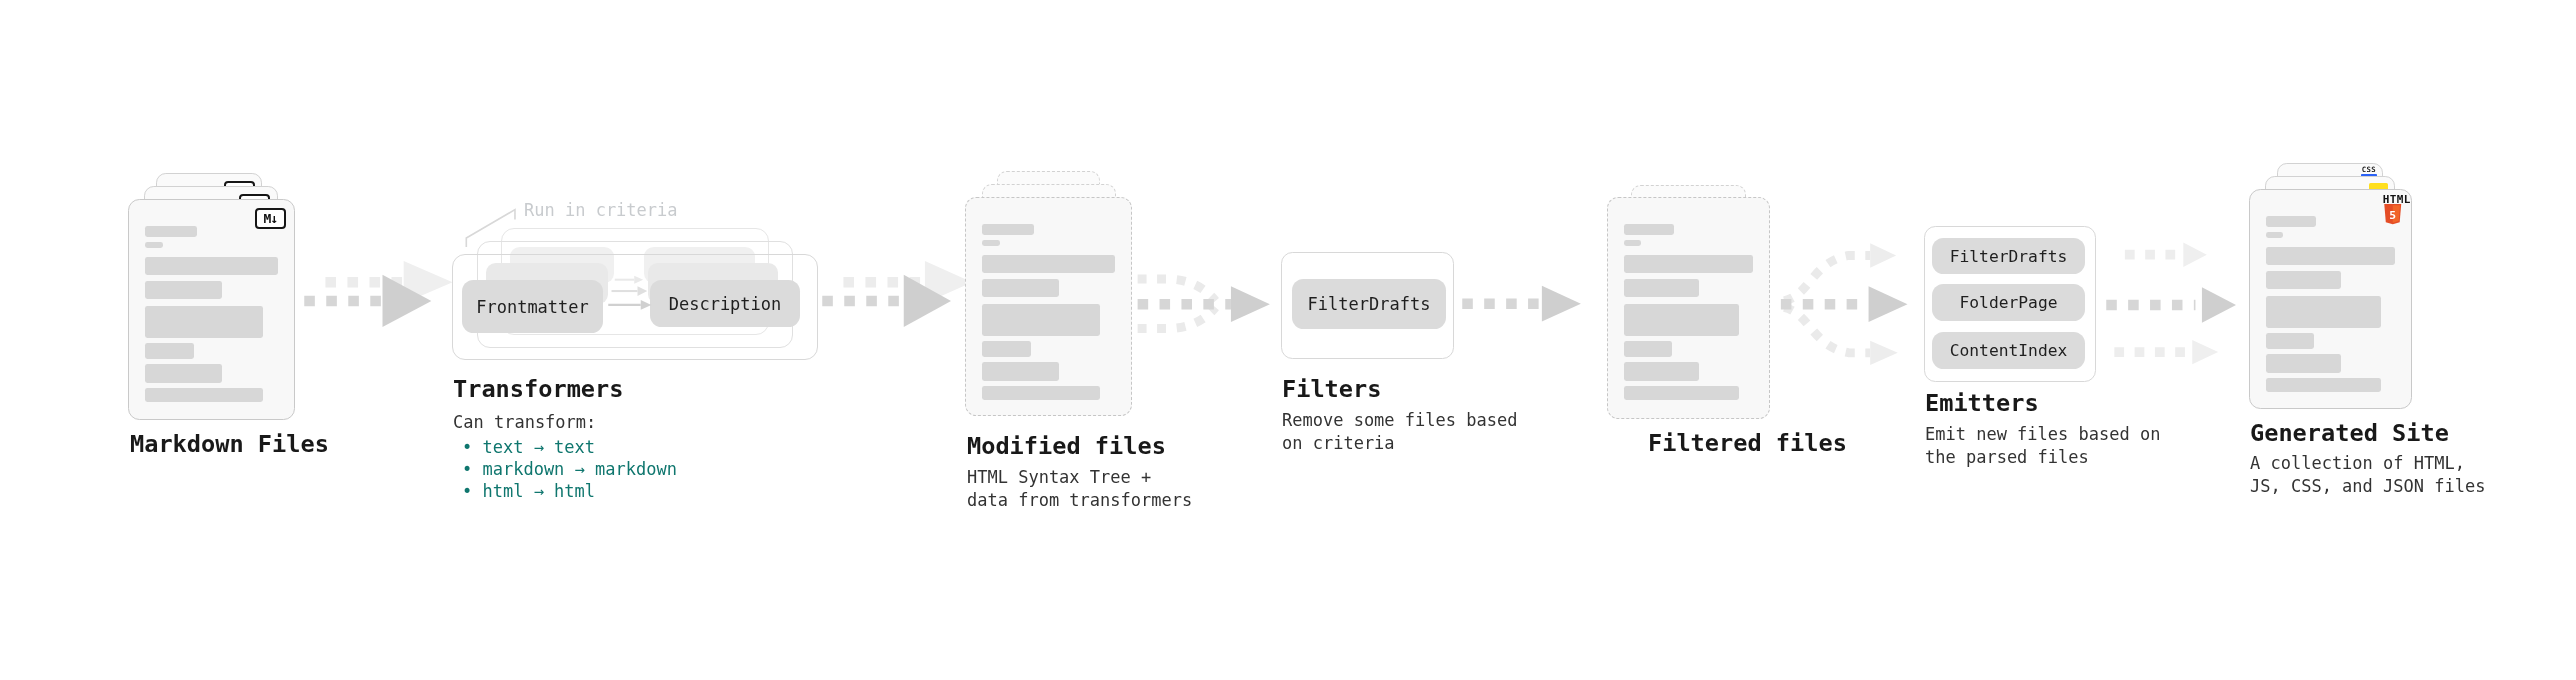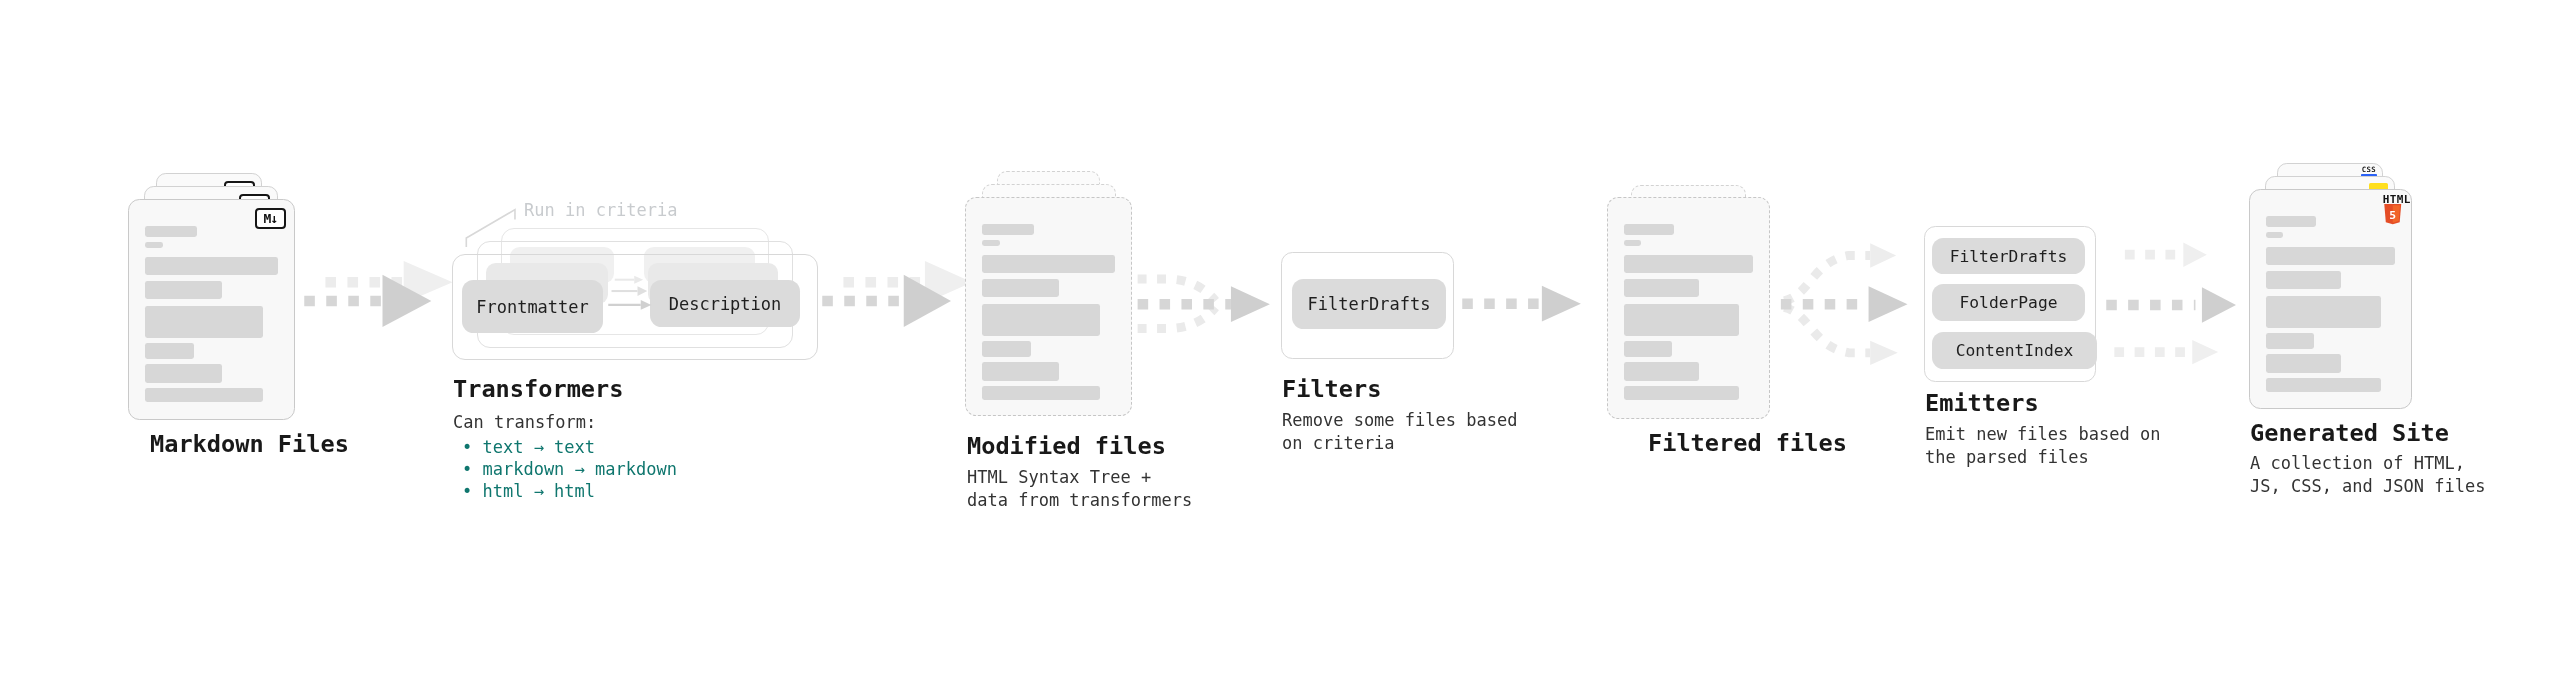--- a/index.html
+++ b/index.html
@@ -72,21 +72,21 @@
           <div class="bar" style="width: 39%; height: 10.6px; margin-bottom: 5.7px;"></div>
           <div class="bar" style="width: 13%; height: 5.7px; margin-bottom: 9px;"></div>
           <div class="bar" style="width: 100%; height: 18px; margin-bottom: 6.5px;"></div>
           <div class="bar" style="width: 58%; height: 18px; margin-bottom: 6.5px;"></div>
           <div class="bar" style="width: 89%; height: 32.5px; margin-bottom: 4.9px;"></div>
           <div class="bar" style="width: 37%; height: 15.4px; margin-bottom: 4.9px;"></div>
           <div class="bar" style="width: 58%; height: 19.5px; margin-bottom: 4.9px;"></div>
           <div class="bar" style="width: 89%; height: 14px; margin-bottom: 0px;"></div>
         </div>
     </div>
-    <div class="title" style="left:130px;top:430px;margin-left:20px;">Markdown Files</div>
+    <div class="title" style="left:130px;top:430px;">Markdown Files</div>
   </div>
 
   <svg class="abs" style="left:301px;top:256px;" width="163" height="98" viewBox="0 0 200 120">
     <line x1="30" y1="32" x2="126" y2="32" stroke="#ececec" stroke-width="13" stroke-dasharray="13 14"></line>
     <polygon points="126,6 186,32 126,58" fill="#efefef"></polygon>
     <line x1="4" y1="55" x2="100" y2="55" stroke="#d6d6d6" stroke-width="13" stroke-dasharray="13 14"></line>
     <polygon points="100,23 160,55 100,87" fill="#cfcfcf"></polygon>
   </svg>
 
   <div>
@@ -196,21 +196,21 @@
     <path d="M10,83 C42,90 45,132 90,139 L116,139" fill="none" stroke="#eaeaea" stroke-width="11" stroke-dasharray="11 13"></path>
     <polygon points="116,124 150,139 116,154" fill="#ededed"></polygon>
     <line x1="6" y1="79" x2="114" y2="79" stroke="#d6d6d6" stroke-width="13" stroke-dasharray="13 14"></line>
     <polygon points="114,57 162,79 114,101" fill="#cfcfcf"></polygon>
   </svg>
 
   <div>
     <div class="frame filled" style="left:1924px;top:226px;width:172px;height:156px;border-radius:11.4px;"></div>
     <div class="pill" style="left:1932px;top:238px;width:153px;height:36px;font-size:16.3px;">FilterDrafts</div>
     <div class="pill" style="left:1932px;top:284px;width:153px;height:37px;font-size:16.3px;">FolderPage</div>
-    <div class="pill" style="left:1932px;top:332px;width:165px;height:37px;font-size:16.3px;">ContentIndex</div>
+    <div class="pill" style="left:1932px;top:332px;width:153px;height:37px;font-size:16.3px;">ContentIndex</div>
     <div class="title" style="left:1925px;top:389px;">Emitters</div>
     <div class="desc" style="left:1925px;top:423px;">Emit new files based on
 the parsed files</div>
   </div>
 
   <svg class="abs" style="left:2103px;top:236px;" width="146" height="138" viewBox="0 0 180 170">
     <line x1="27" y1="23" x2="99" y2="23" stroke="#ededed" stroke-width="12" stroke-dasharray="12 13"></line>
     <polygon points="99,8 128,23 99,38" fill="#efefef"></polygon>
     <line x1="4" y1="85" x2="114" y2="85" stroke="#d6d6d6" stroke-width="13" stroke-dasharray="13 14"></line>
     <polygon points="122,63 164,85 122,107" fill="#cfcfcf"></polygon>

